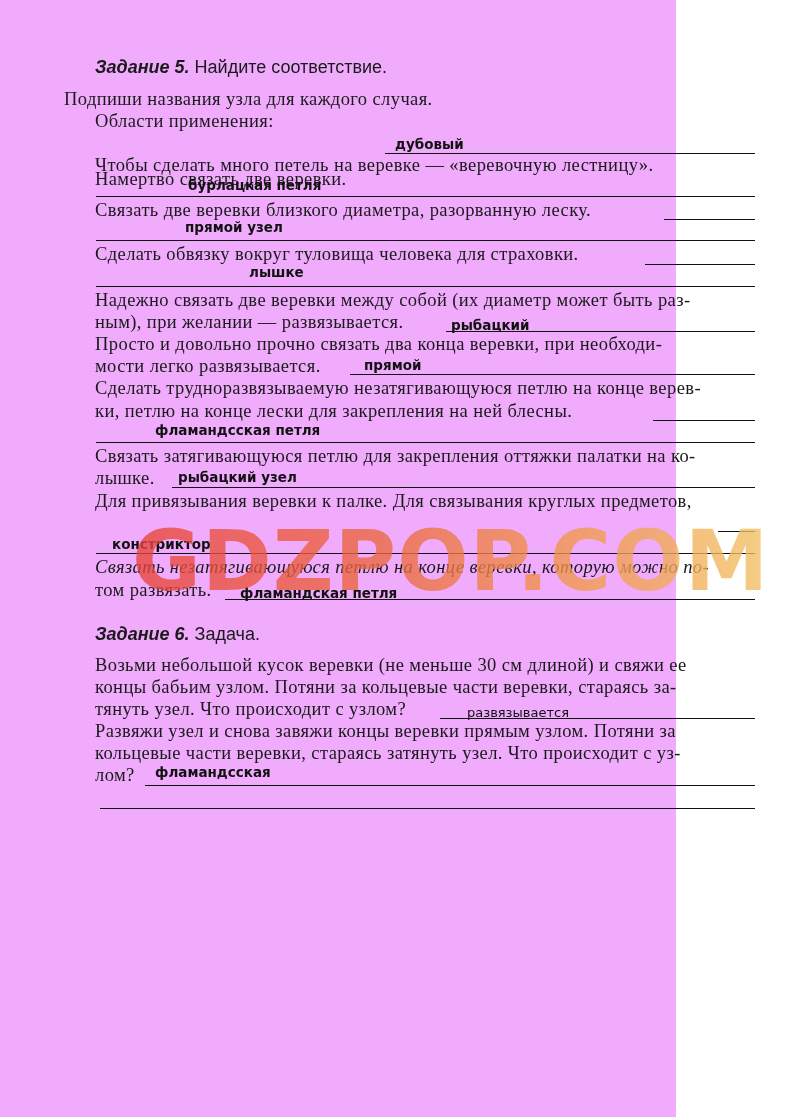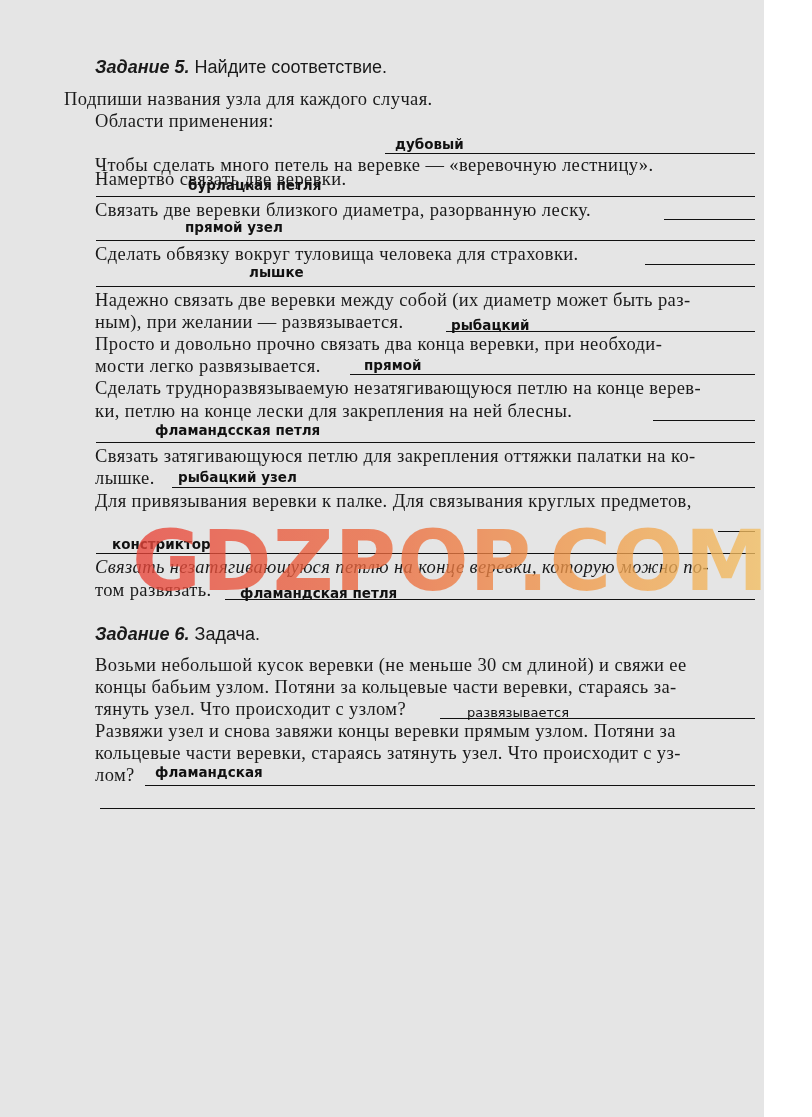--- a/index.html
+++ b/index.html
@@ -1,17 +1,17 @@
 <!DOCTYPE html>
 <html><head>
 <meta charset="utf-8">
 <style>
   html, body { margin: 0; padding: 0; background: #ffffff; }
   body { width: 812px; height: 1117px; position: relative; overflow: hidden; }
-  .page { position: absolute; left: 0; top: 0; width: 764px; height: 1117px; background: #e5e5e5; }
+  .page { position: absolute; left: 0; top: 0; width: 676px; height: 1117px; background: #f0abfc; }
   .serif { font-family: "Liberation Serif", "DejaVu Serif", serif; font-size: 18.5px; color: #1a1a1a; letter-spacing: 0.4px; }
   .sans-h { font-family: "Liberation Sans", "DejaVu Sans", sans-serif; font-size: 18px; color: #1a1a1a; }
   .sans-h b { font-weight: bold; font-style: italic; }
   .ans { font-family: "DejaVu Sans", "Liberation Sans", sans-serif; font-size: 13.5px; font-weight: bold; color: #111; position: absolute; white-space: nowrap; }
   .t { position: absolute; white-space: nowrap; }
   .ln { position: absolute; height: 0; border-top: 1.6px solid #111; }
   .watermark {
     position: absolute; left: 132px; top: 519px;
     font-family: "DejaVu Sans", "Liberation Sans", sans-serif; font-weight: bold;
     font-size: 84px; letter-spacing: 1px;
@@ -83,18 +83,18 @@
 
   <div class="t serif" style="left:95px; top:655px;">Возьми небольшой кусок веревки (не меньше 30 см длиной) и свяжи ее</div>
   <div class="t serif" style="left:95px; top:677px;">концы бабьим узлом. Потяни за кольцевые части веревки, стараясь за-</div>
   <div class="t serif" style="left:95px; top:699px;">тянуть узел. Что происходит с узлом?</div>
   <div class="ans" style="left:467px; top:705px; font-weight:normal; font-size:13px;">развязывается</div>
   <div class="ln" style="left:440px; width:315px; top:718px;"></div>
 
   <div class="t serif" style="left:95px; top:721px;">Развяжи узел и снова завяжи концы веревки прямым узлом. Потяни за</div>
   <div class="t serif" style="left:95px; top:743px;">кольцевые части веревки, стараясь затянуть узел. Что происходит с уз-</div>
   <div class="t serif" style="left:95px; top:765px;">лом?</div>
-  <div class="ans" style="left:155px; top:764px;">фламандская</div>
+  <div class="ans" style="left:155px; top:764px;">фламандсская</div>
   <div class="ln" style="left:145px; width:610px; top:785px;"></div>
   <div class="ln" style="left:100px; width:655px; top:808px; border-top-width:1.2px;"></div>
 
   <div class="watermark">GDZPOP.COM</div>
 </div>
 
 </body></html>

